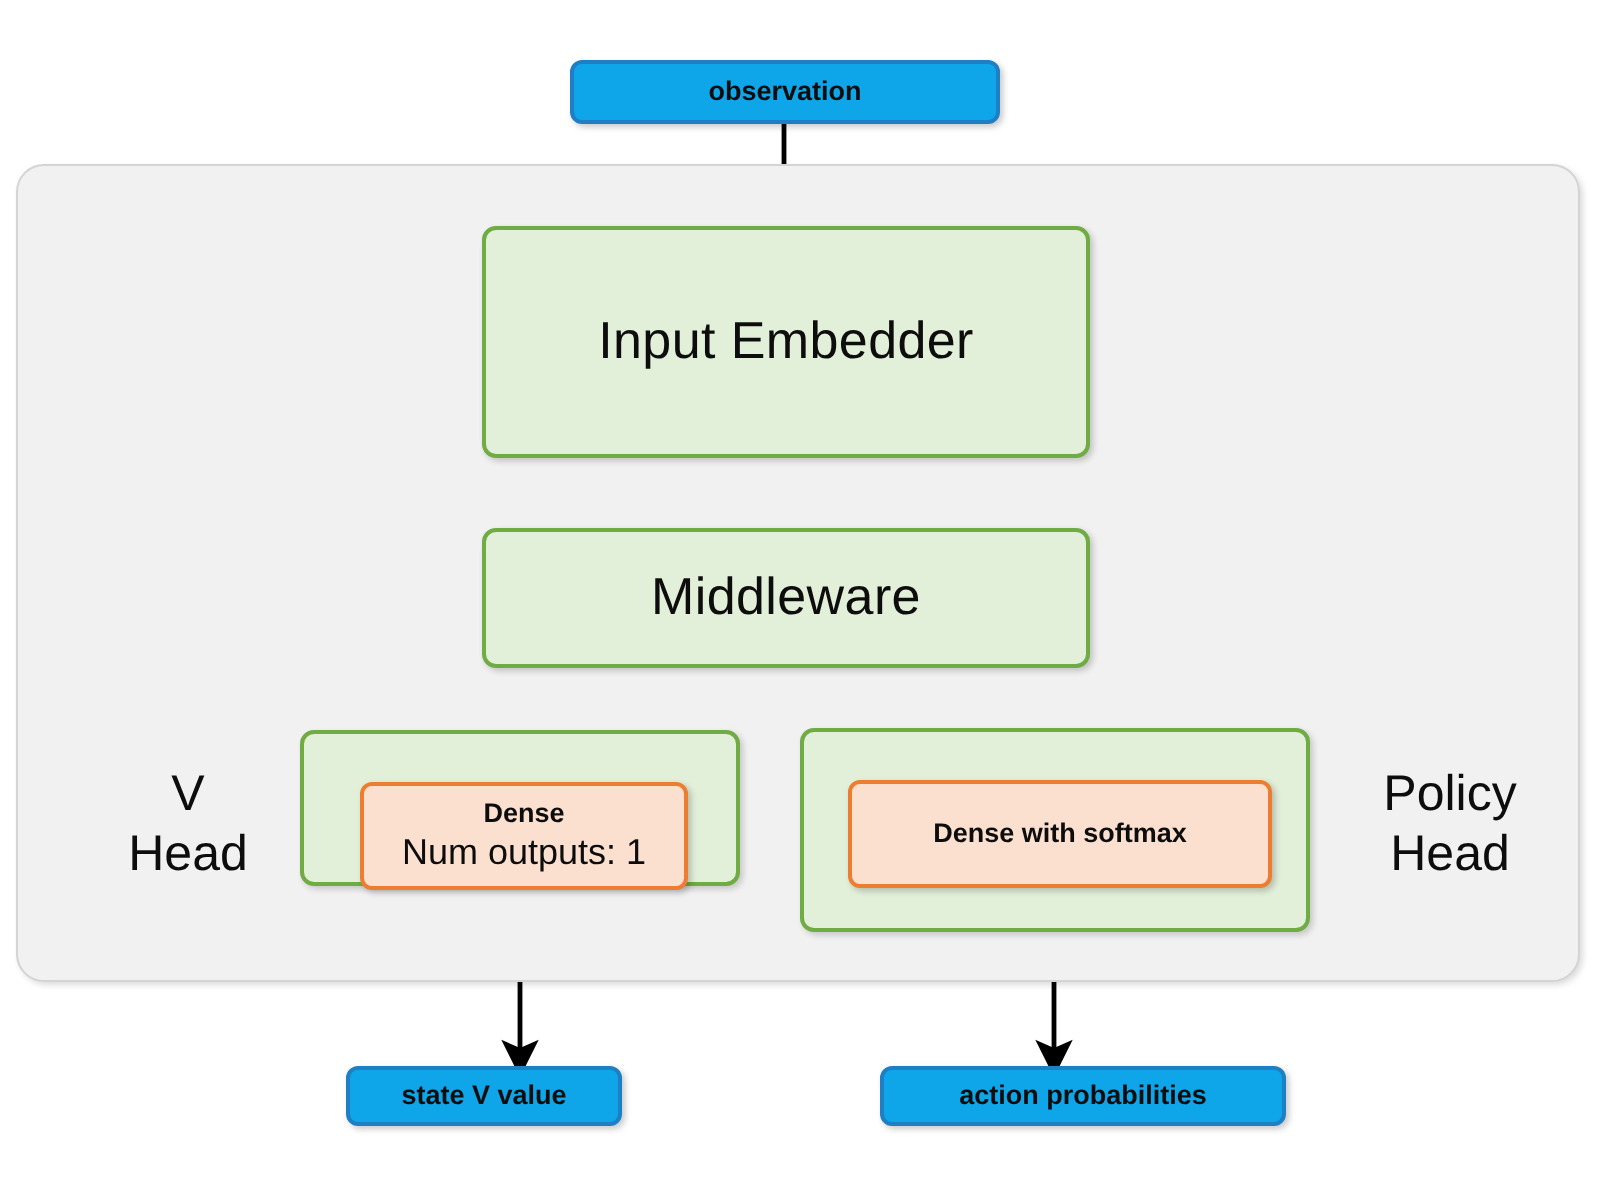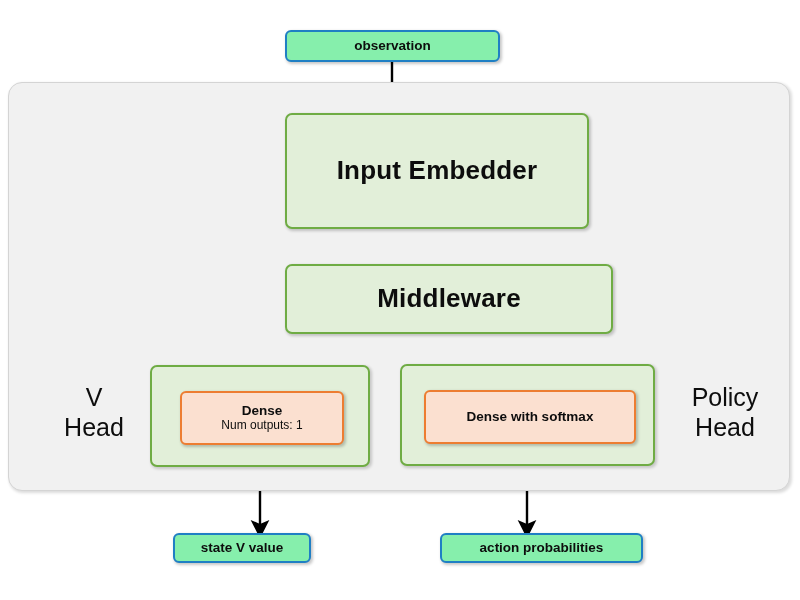--- a/index.html
+++ b/index.html
@@ -49,38 +49,37 @@
     height: 409px;
     box-sizing: border-box;
     background: #f1f1f1;
     border: 1px solid #d4d4d4;
     border-radius: 14px;
     box-shadow: 1.5px 1.5px 3px rgba(0,0,0,0.14);
   }
 
   
   .box-blue {
-    background: #86efac;
+    background: #0ea5e9;
     border: 2.5px solid #1f7fc4;
     border-radius: 6px;
     color: #0d0d0d;
     font-weight: bold;
     font-size: 13.5px;
     box-shadow: 1.5px 1.5px 3px rgba(0,0,0,0.22);
   }
 
   
   .box-green {
     background: #e2efd9;
     border: 2.5px solid #6fac44;
     border-radius: 7px;
     color: #0d0d0d;
-    font-weight: bold;
+    font-weight: normal;
     box-shadow: 1.5px 1.5px 3px rgba(0,0,0,0.20);
-    margin-left: 44px;
   }
   .box-green.big-label { font-size: 26px; letter-spacing: 0.2px; }
 
   
   .head-container {
     background: #e2efd9;
     border: 2.5px solid #6fac44;
     border-radius: 7px;
     box-shadow: 1.5px 1.5px 3px rgba(0,0,0,0.18);
   }
@@ -93,21 +92,21 @@
     color: #0d0d0d;
     box-shadow: 1.5px 1.5px 3px rgba(0,0,0,0.22);
   }
   .box-orange .line1 {
     font-weight: bold;
     font-size: 13.5px;
     margin-bottom: 1px;
   }
   .box-orange .line2 {
     font-weight: normal;
-    font-size: 12px;
+    font-size: 18px;
   }
 
   
   .head-caption {
     position: absolute;
     text-align: center;
     color: #0d0d0d;
     font-size: 25px;
     line-height: 1.18;
     white-space: pre-line;
@@ -145,25 +144,25 @@
   <div class="panel-gray"></div>
 
   <div class="node box-blue" style="left:285px; top:30px; width:215px; height:32px;">
     <span>observation</span>
   </div>
 
   <div class="node box-green big-label" style="left:241px; top:113px; width:304px; height:116px;">
     <span>Input Embedder</span>
   </div>
 
-  <div class="node box-green big-label" style="left:241px; top:264px; width:328px; height:70px;">
+  <div class="node box-green big-label" style="left:241px; top:264px; width:304px; height:70px;">
     <span>Middleware</span>
   </div>
 
-  <div class="node head-container" style="left:150px; top:365px; width:220px; height:102px;">
+  <div class="node head-container" style="left:150px; top:365px; width:220px; height:78px;">
     <div class="node box-orange" style="position:absolute; left:28px; top:24px; width:164px; height:54px;">
       <span class="line1">Dense</span>
       <span class="line2">Num outputs: 1</span>
     </div>
   </div>
 
   <div class="node head-container" style="left:400px; top:364px; width:255px; height:102px;">
     <div class="node box-orange" style="position:absolute; left:22px; top:24px; width:212px; height:54px;">
       <span class="line1">Dense with softmax</span>
     </div>

